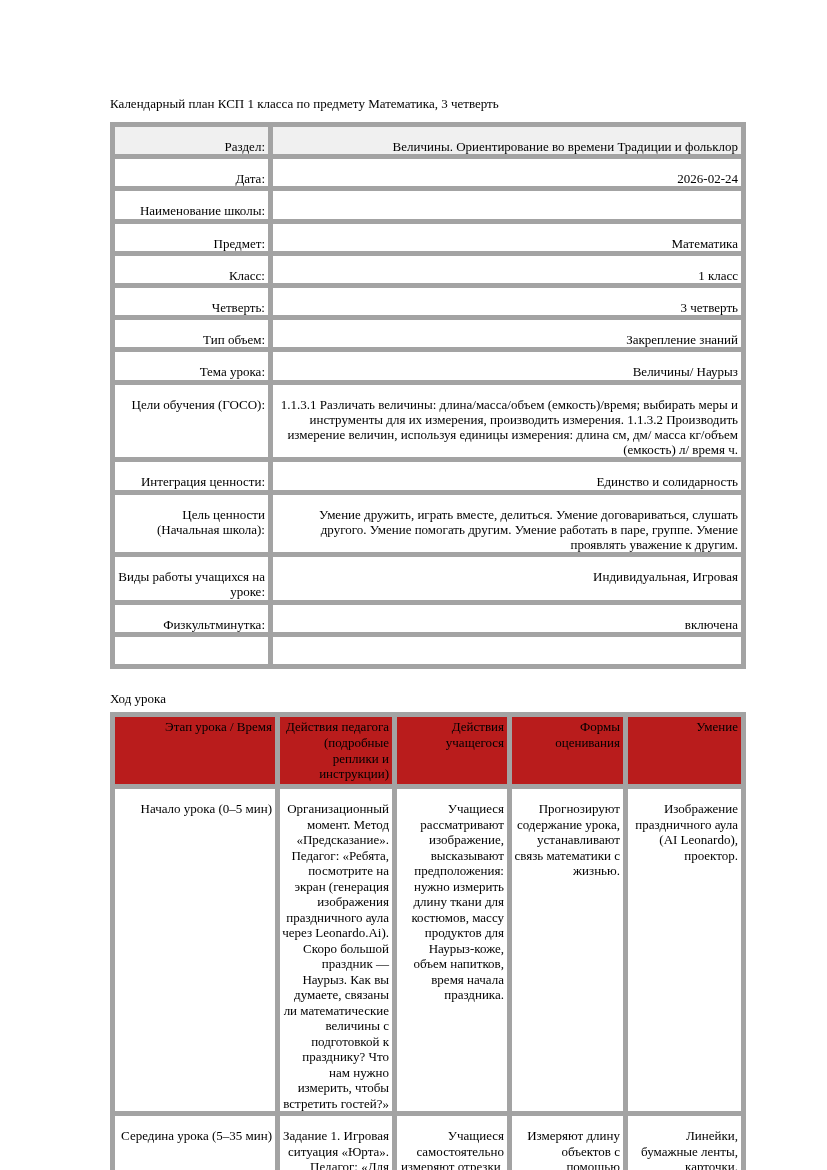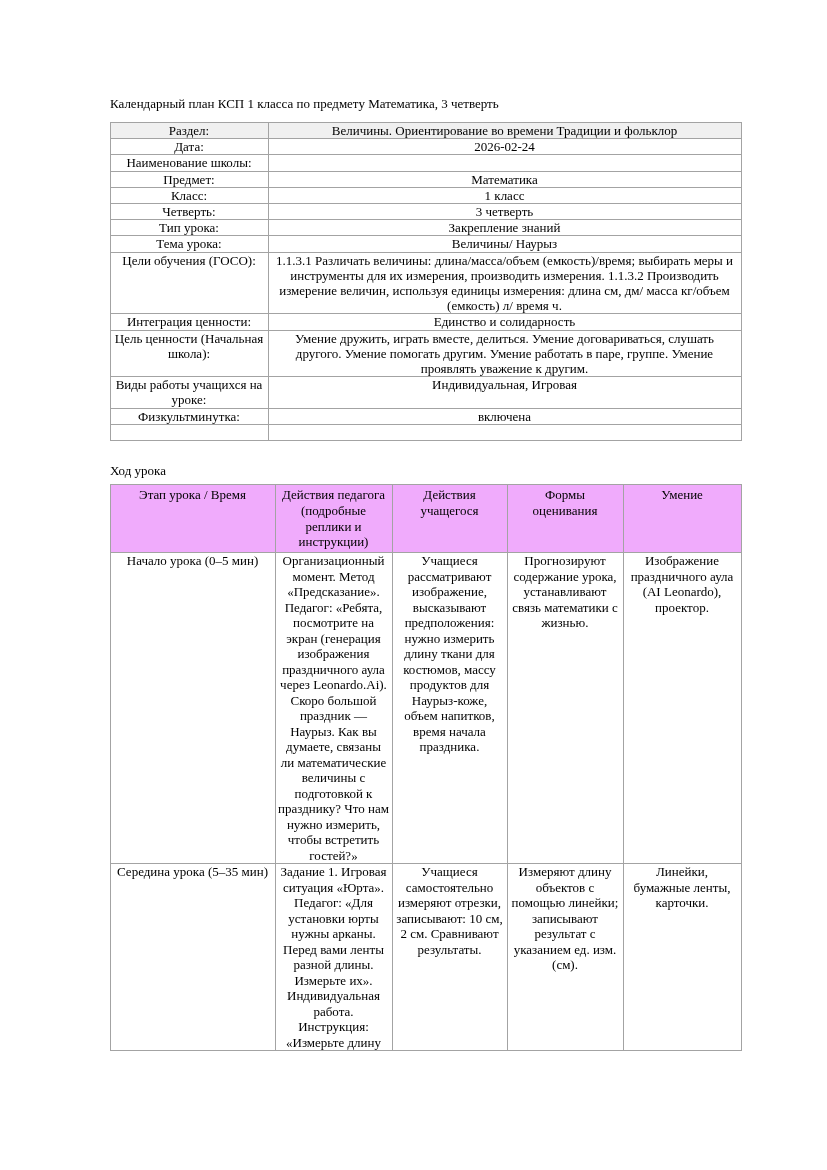--- a/index.html
+++ b/index.html
@@ -26,43 +26,43 @@
     font-size: 13px;
     line-height: 15px;
     margin: 0 0 11px 0;
   }
   table {
     border-collapse: collapse;
     table-layout: fixed;
     width: 631px;
   }
   td, th {
-    border: 1px solid #a3a3a3;
+    border: 5px solid #a3a3a3;
     vertical-align: top;
     font-size: 13px;
     font-weight: normal;
-    text-align: center;
-    padding: 0 3px 0 2px;
+    text-align: right;
+    padding: 12px 3px 0 2px;
     overflow: hidden;
     word-wrap: break-word;
   }
   .info-table td {
     line-height: 15.2px;
     height: 15.2px;
   }
   .info-table .shaded td {
     background: #f0f0f0;
   }
   .section-heading {
     font-size: 13px;
     line-height: 15px;
     margin: 22px 0 6px 0;
   }
   .lesson-table th {
-    background: #f0abfc;
+    background: #b91c1c;
     line-height: 15.8px;
     padding-top: 2px;
     padding-bottom: 2px;
     white-space: pre-line;
   }
   .lesson-table td {
     line-height: 15.5px;
   }
   .lesson-table tbody tr:last-child td {
     height: 186px;
@@ -100,21 +100,21 @@
           </tr>
           <tr>
             <td>Класс:</td>
             <td>1 класс</td>
           </tr>
           <tr>
             <td>Четверть:</td>
             <td>3 четверть</td>
           </tr>
           <tr>
-            <td>Тип урока:</td>
+            <td>Тип объем:</td>
             <td>Закрепление знаний</td>
           </tr>
           <tr>
             <td>Тема урока:</td>
             <td>Величины/ Наурыз</td>
           </tr>
           <tr>
             <td>Цели обучения (ГОСО):</td>
             <td>1.1.3.1 Различать величины: длина/масса/объем (емкость)/время; выбирать меры и инструменты для их измерения, производить измерения. 1.1.3.2 Производить измерение величин, используя единицы измерения: длина см, дм/ масса кг/объем (емкость) л/ время ч.</td>
           </tr>

